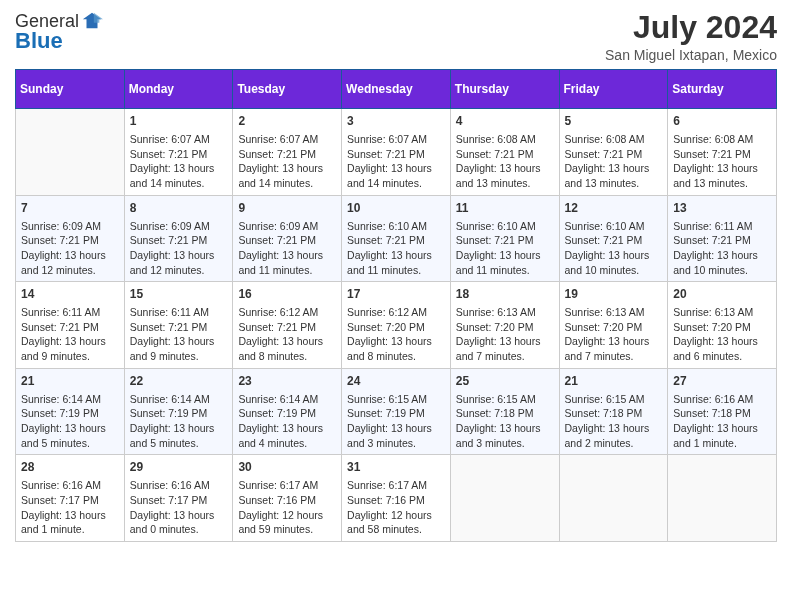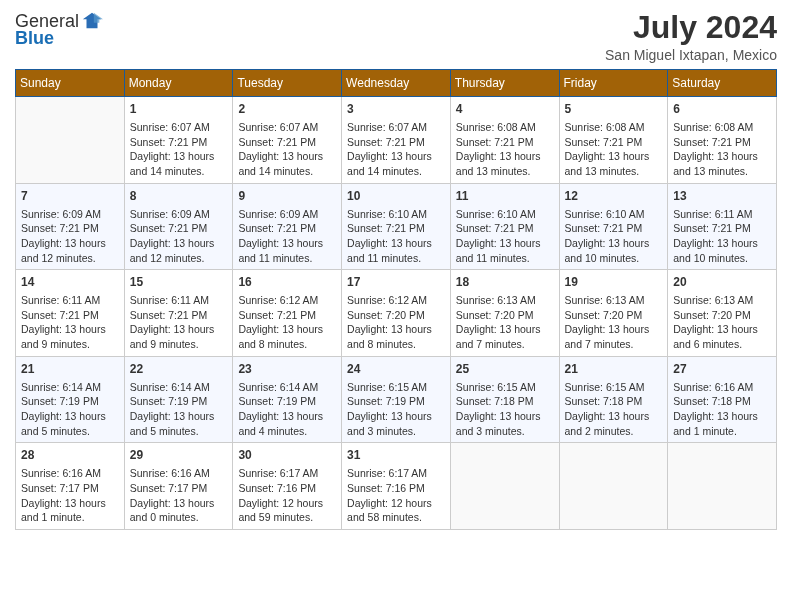--- a/index.html
+++ b/index.html
@@ -20,21 +20,21 @@
       display: flex;
       align-items: center;
       gap: 2px;
     }
     .logo-text-general {
       font-size: 18px;
       font-weight: normal;
       color: #333;
     }
     .logo-text-blue {
-      font-size: 18px;
+      font-size: 22px;
       font-weight: bold;
       color: #1a6eb5;
     }
     .logo-icon {
       width: 22px;
       height: 22px;
       margin-left: 2px;
     }
     .title-block {
       text-align: right;
@@ -49,26 +49,26 @@
       font-size: 14px;
       color: #555;
       margin-top: 2px;
     }
     table {
       width: 100%;
       border-collapse: collapse;
       font-size: 11px;
     }
     thead tr th {
-      background-color: #a16207;
+      background-color: #6d28d9;
       color: #fff;
-      padding: 6px 4px;
+      padding: 12px 4px;
       text-align: left;
       font-size: 12px;
-      font-weight: normal;
+      font-weight: bold;
       border: 1px solid #1a5a9a;
     }
     tbody tr td {
       border: 1px solid #ccc;
       vertical-align: top;
       padding: 4px 5px;
       height: 80px;
       background: #fff;
       color: #333;
       line-height: 1.4;

